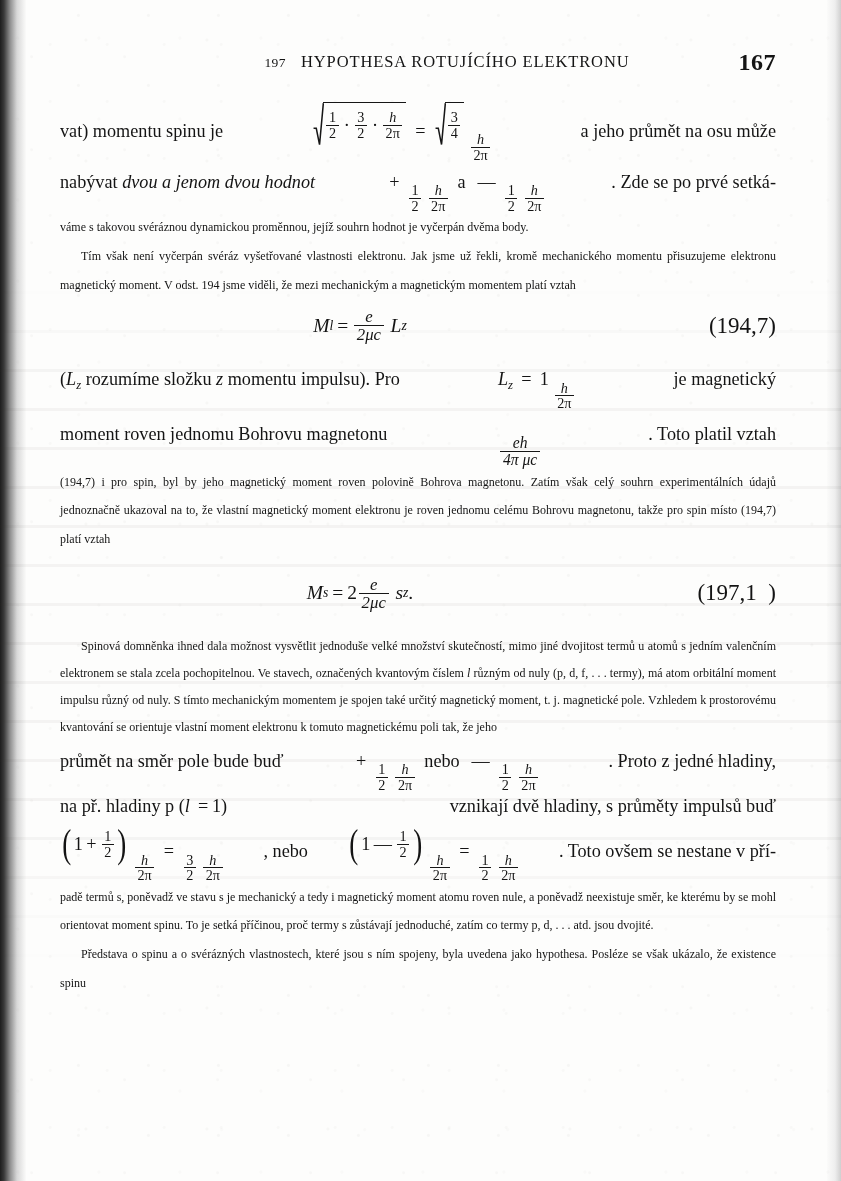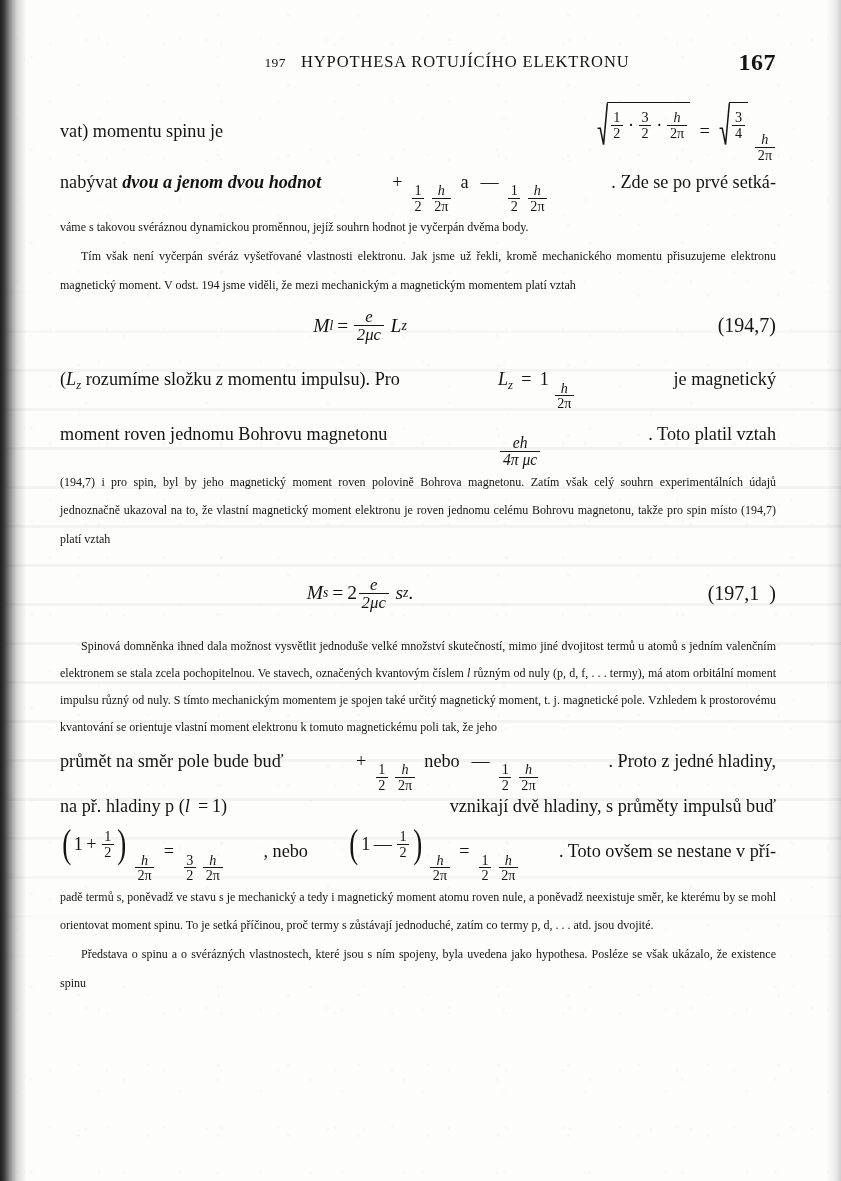--- a/index.html
+++ b/index.html
@@ -113,21 +113,21 @@
   }
   .line.just {
     display: flex;
     align-items: baseline;
     justify-content: space-between;
     white-space: nowrap;
   }
   .line.tall  { line-height: 41px; gap: 32px; }
   .line.taller{ line-height: 47px; }
 
-  .it { font-style: italic; font-weight: bold; }
+  .it { font-style: italic; }
   .mi { font-style: italic; font-family: "Liberation Serif", serif; }
 
   
   .math { white-space: nowrap; font-style: normal; }
 
   .frac {
     display: inline-flex;
     flex-direction: column;
     align-items: center;
     vertical-align: -0.52em;
@@ -188,21 +188,21 @@
     display: flex;
     align-items: center;
     justify-content: center;
     font-size: 19.5px;
     margin: 0;
   }
   .display .eq-body { display: inline-flex; align-items: center; }
   .display .eq-tag {
     position: absolute;
     right: 0;
-    font-size: 20px;
+    font-size: 23px;
     white-space: pre;
   }
   .display .eq-shift { transform: translateX(-58px); }
 
   .gap-s { height: 9px; }
   .gap-m { height: 16px; }
   .gap-l { height: 22px; }
 </style>
 </head>
 <body>
@@ -265,20 +265,21 @@
               <span class="num">3</span>
               <span class="den">4</span>
             </span>
           </span>
         </span>
         <span class="frac">
           <span class="num mi">h</span>
           <span class="den">2π</span>
         </span>
       </span>
+      <span>&nbsp;<span>a jeho průmět na osu může</span></span>
     </div>
 
     <div class="line just tall">
       <span>
         <span>nabývat</span>&nbsp;<span class="it">dvou a jenom dvou hodnot</span>&nbsp;
       </span>
       <span class="math">
         <span class="op">+</span>
         <span class="frac">
           <span class="num">1</span>

